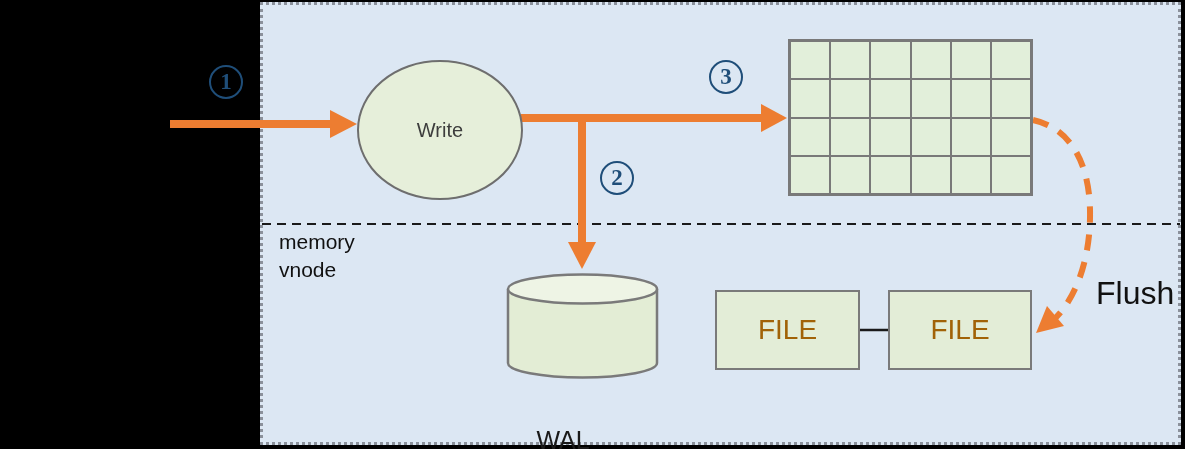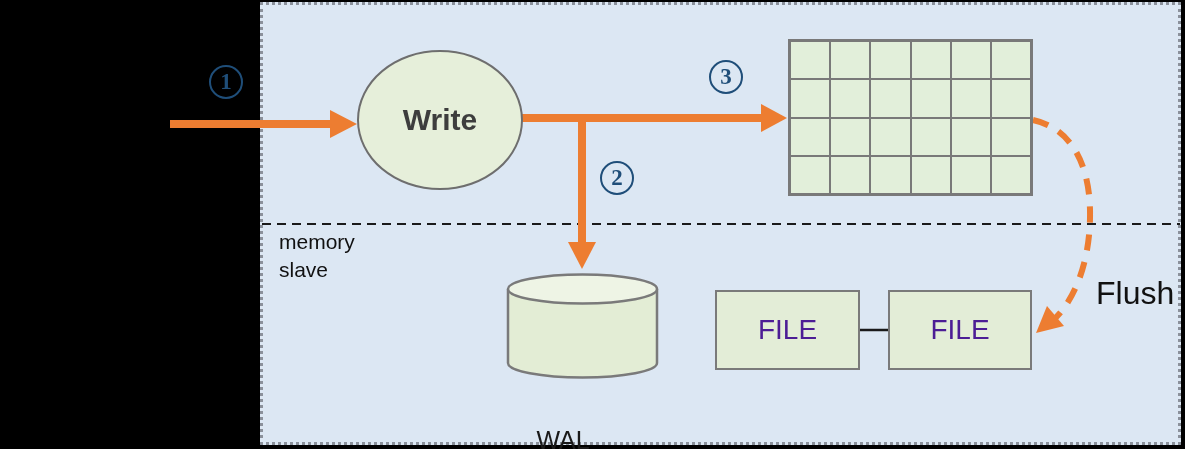--- a/index.html
+++ b/index.html
@@ -28,27 +28,26 @@
   .master-box {
     left: 2px; top: 79px; width: 168px; height: 95px;
     background: #4f94d0;
     border: 3px solid #226a9d;
     color: #ffffff;
     font-size: 27px;
     line-height: 1.32;
     padding: 0 18px;
   }
   .write-ellipse {
-    left: 357px; top: 50px; width: 166px; height: 140px;
+    left: 357px; top: 60px; width: 166px; height: 140px;
     background: #e6efda;
     border: 2.5px solid #6e6e6e;
     border-radius: 50%;
     color: #3d3d3d;
-    font-size: 30px;
-    font-weight: bold;
+    font-size: 20px;
   }
   .step-circle {
     position: absolute;
     width: 34px; height: 34px;
     border: 2.5px solid #1f4e79;
     border-radius: 50%;
     color: #1f4e79;
     display: flex; align-items: center; justify-content: center;
     font-family: "Liberation Serif", serif;
     font-size: 23px;
@@ -71,21 +70,21 @@
     box-sizing: border-box;
     gap: 0;
   }
   .grid-cell {
     background: #e2efda;
     border: 1px solid #797979;
   }
   .file-box {
     background: #e3edd7;
     border: 2px solid #7a7a7a;
-    color: #4c1d95;
+    color: #a16207;
     font-size: 28px;
   }
   .file-1 { left: 715px; top: 290px; width: 145px; height: 80px; }
   .file-2 { left: 888px; top: 290px; width: 144px; height: 80px; }
   .text-label { position: absolute; color: #111111; white-space: nowrap; margin-top: 29px; }
   .memory-label { left: 279px; top: 201px; font-size: 21px; }
   .disk-label   { left: 279px; top: 229px; font-size: 21px; }
   .wal-label    { left: 488px; top: 397px; width: 150px; text-align: center; font-size: 25px; color: #1a1a1a; }
   .flush-label  { left: 1096px; top: 246px; font-size: 32px; }
   .slave-label  { left: 1028px; top: 403px; font-size: 24px; }
@@ -172,17 +171,17 @@
     </div>
 
   <div class="node file-box file-1">
     <span>FILE</span>
   </div>
   <div class="node file-box file-2">
     <span>FILE</span>
   </div>
 
   <div class="text-label memory-label">memory</div>
-  <div class="text-label disk-label">slave</div>
+  <div class="text-label disk-label">vnode</div>
   <div class="text-label wal-label">WAL</div>
   <div class="text-label flush-label">Flush</div>
 
 </div>
 
 </body></html>

